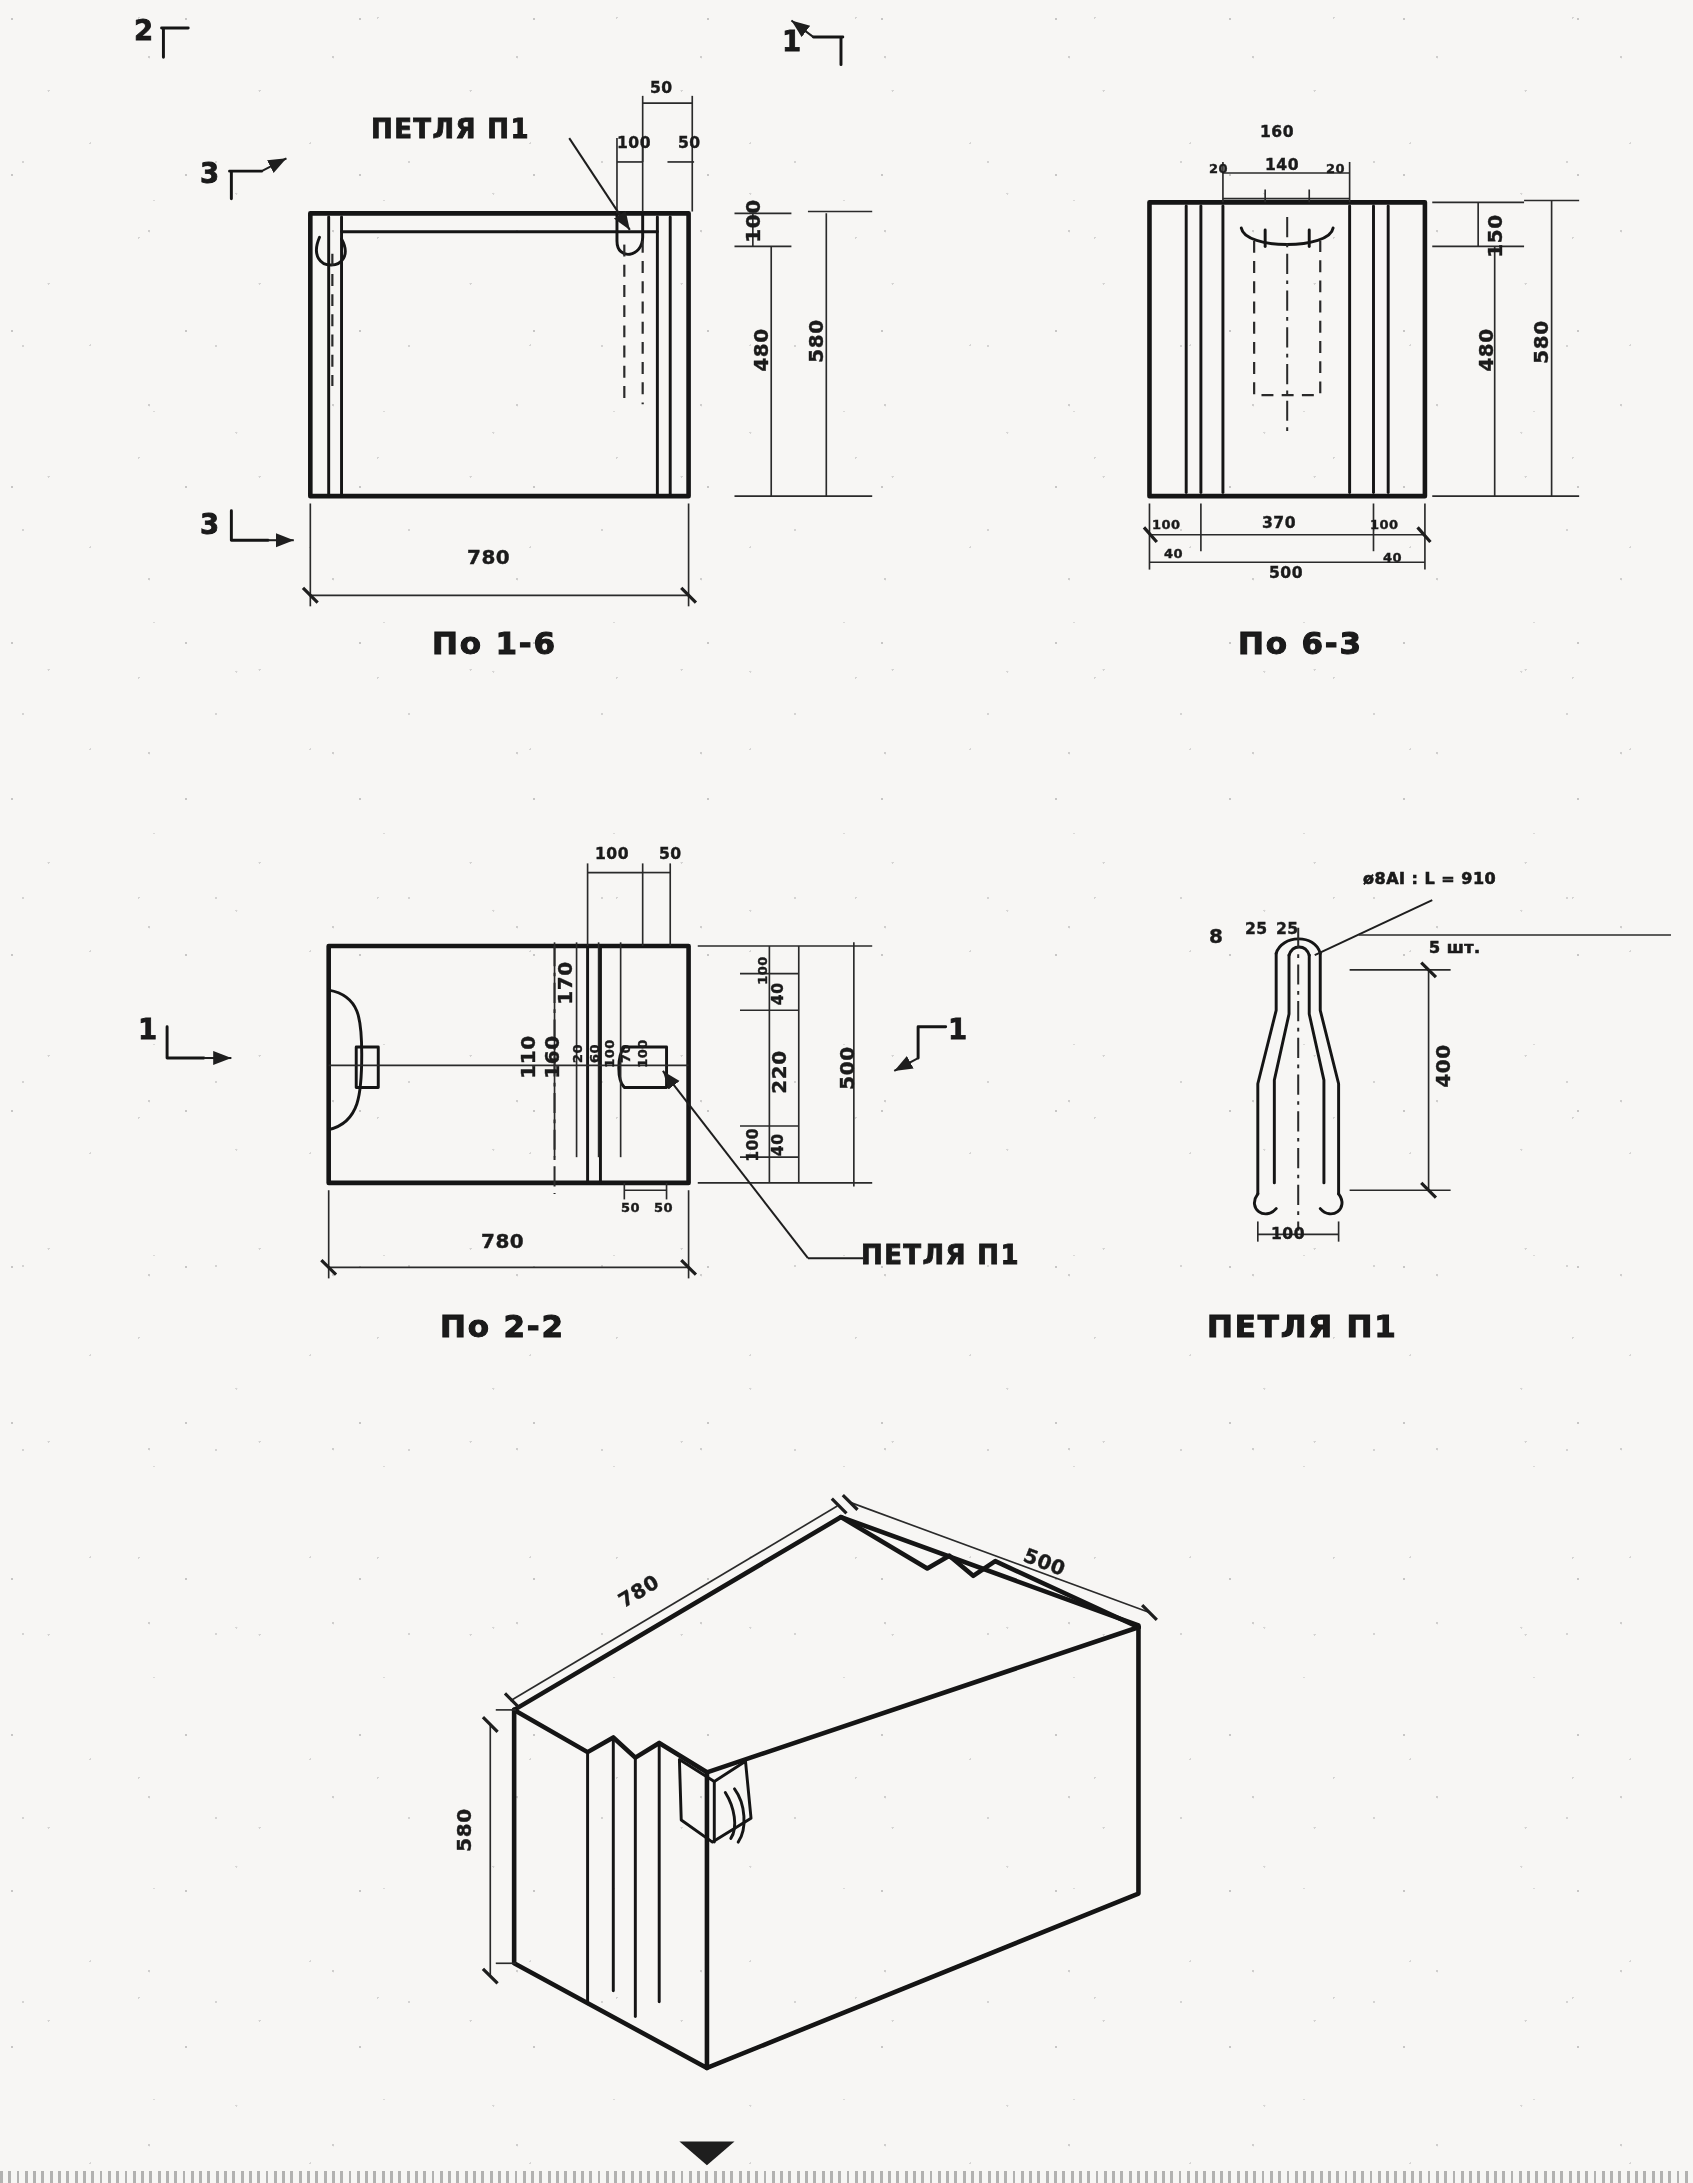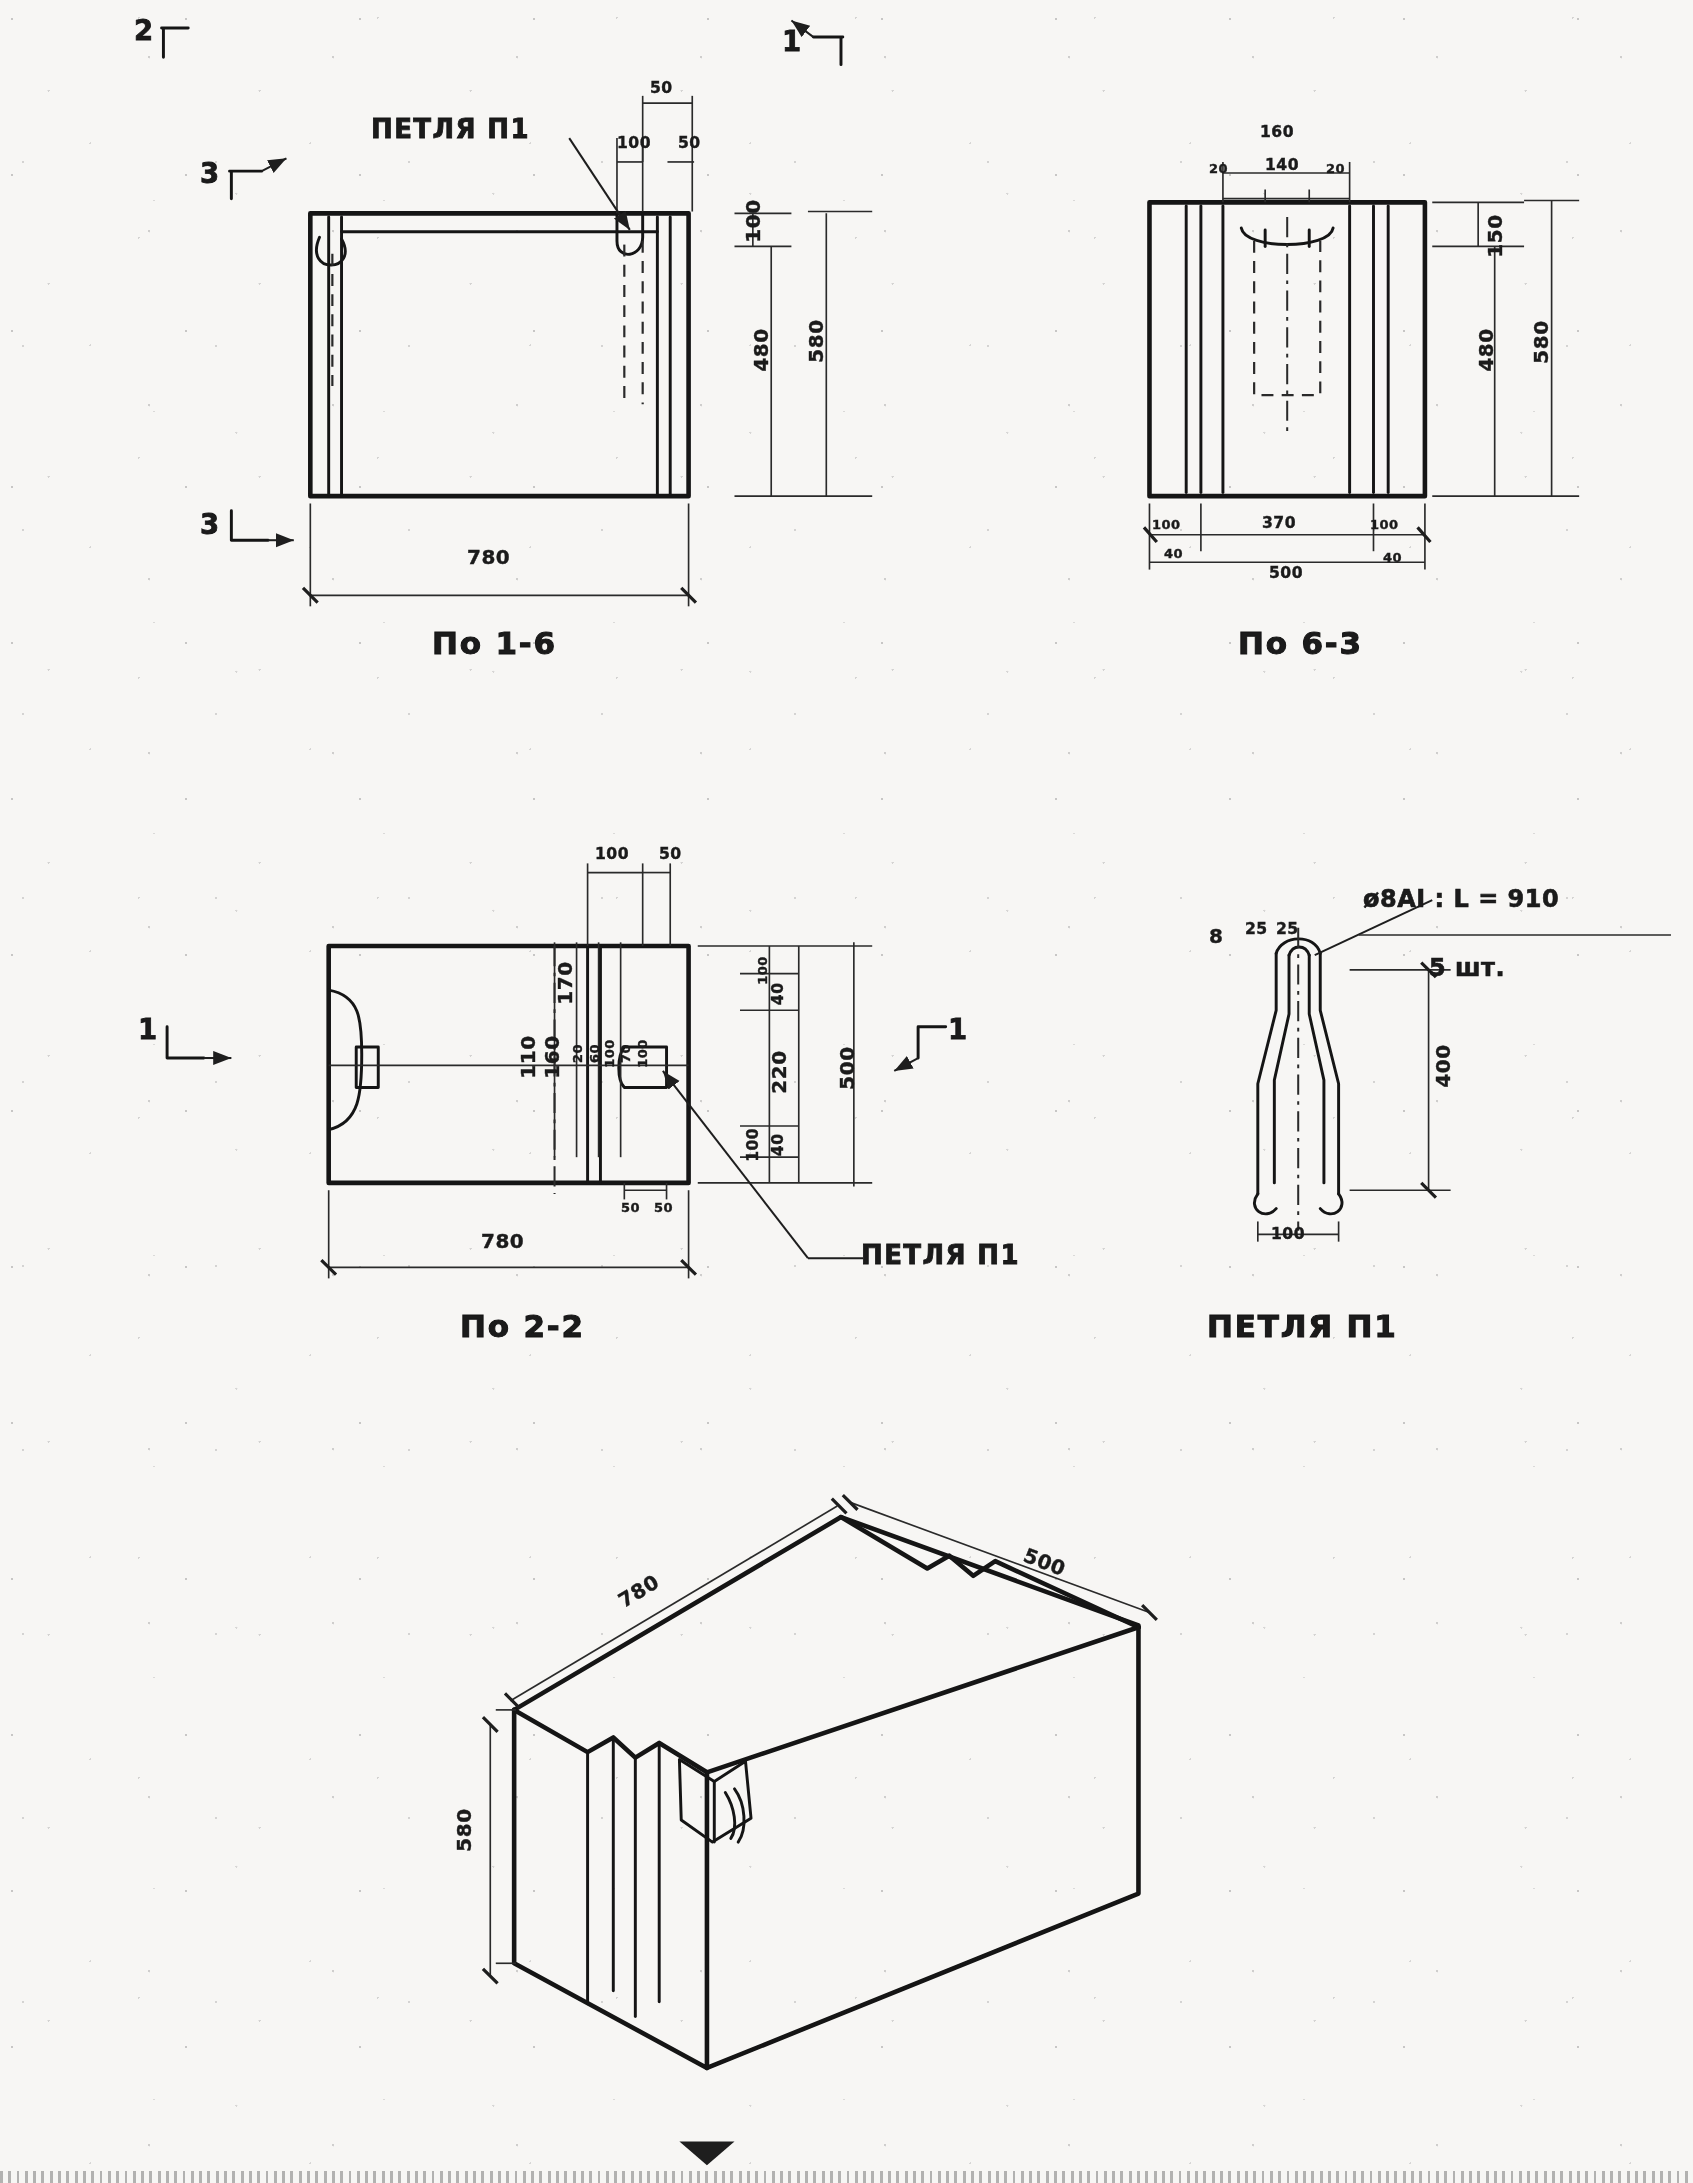--- a/index.html
+++ b/index.html
@@ -75,23 +75,22 @@
     font-weight: 700;
     letter-spacing: 1.4px;
     -webkit-text-stroke: 0.8px #141414;
   }
   .marker {
     font-size: 27.5px;
     font-weight: 700;
     -webkit-text-stroke: 0.8px #141414;
   }
   .note {
-    font-size: 24px;
+    font-size: 16px;
     font-weight: 700;
-    margin-top: 16px;
     -webkit-text-stroke: 0.6px #141414;
   }
   svg.draw {
     position: absolute;
     left: 0;
     top: 0;
     width: 1693px;
     height: 2184px;
     overflow: visible;
   }
@@ -389,21 +388,21 @@
   <div class="lbl dim vert xs" style="left:735px; top:964px; width:55px; text-align:center;">100</div>
   <div class="lbl dim vert sm" style="left:751px; top:986px; width:55px; text-align:center;">40</div>
   <div class="lbl dim vert" style="left:751px; top:1062px; width:55px; text-align:center;">220</div>
   <div class="lbl dim vert sm" style="left:751px; top:1137px; width:55px; text-align:center;">40</div>
   <div class="lbl dim vert sm" style="left:722px; top:1137px; width:64px; text-align:center;">100</div>
   <div class="lbl dim vert" style="left:815px; top:1058px; width:64px; text-align:center;">500</div>
   <div class="lbl dim xs" style="left:621px; top:1201px;">50</div>
   <div class="lbl dim xs" style="left:654px; top:1201px;">50</div>
   <div class="lbl dim" style="left:481px; top:1231px;">780</div>
   <div class="lbl callout" style="left:861px; top:1242px;">ПЕТЛЯ П1</div>
-  <div class="lbl title" style="left:460px; top:1311px;">По 2-2</div>
+  <div class="lbl title" style="left:440px; top:1311px;">По 2-2</div>
 
   <div class="lbl dim" style="left:1209px; top:926px;">8</div>
   <div class="lbl dim sm" style="left:1245px; top:922px;">25</div>
   <div class="lbl dim sm" style="left:1276px; top:922px;">25</div>
   <div class="lbl note" style="left:1363px; top:871px;">ø8АI : L = 910</div>
   <div class="lbl note" style="left:1429px; top:940px;">5 шт.</div>
   <div class="lbl dim vert" style="left:1411px; top:1056px; width:64px; text-align:center;">400</div>
   <div class="lbl dim sm" style="left:1271px; top:1227px;">100</div>
   <div class="lbl title" style="left:1207px; top:1311px;">ПЕТЛЯ П1</div>
 

